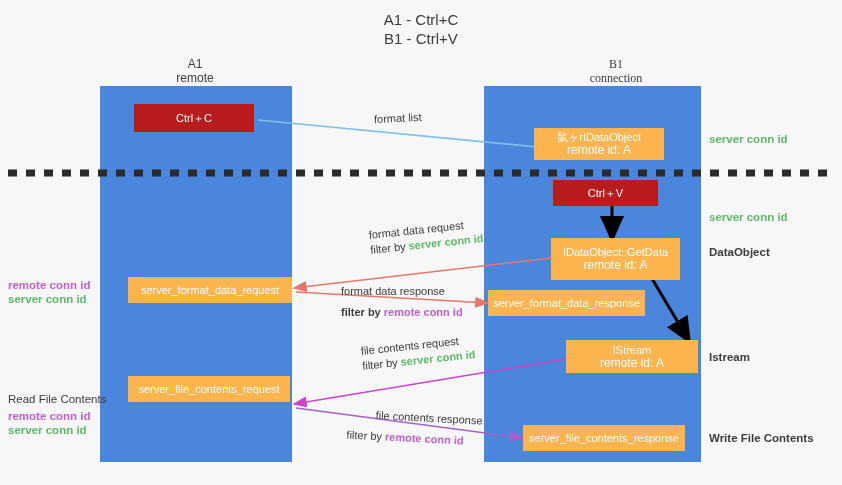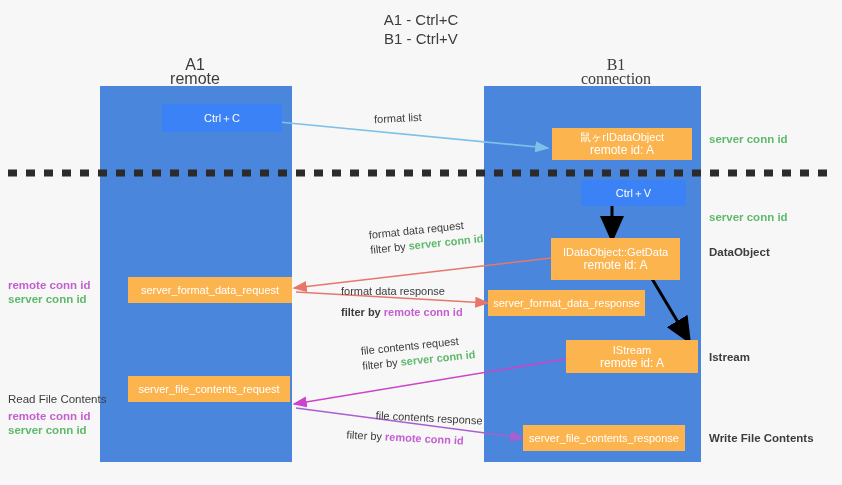--- a/index.html
+++ b/index.html
@@ -20,21 +20,21 @@
     text-align: center;
     font-size: 15px;
     color: #3c3c3c;
     line-height: 19px;
     white-space: pre;
   }
 
   .col-header {
     position: absolute;
     text-align: center;
-    font-size: 16px;
+    font-size: 12px;
     color: #3c3c3c;
     line-height: 13.5px;
     width: 180px;
   }
   .col-header .ch-name { display: block; }
   .col-header .ch-sub { display: block; }
 
   .lane {
     position: absolute;
     background: #4a86dc;
@@ -45,21 +45,21 @@
     box-sizing: border-box;
     display: flex;
     flex-direction: column;
     align-items: center;
     justify-content: center;
     text-align: center;
     color: #ffffff;
     font-size: 11px;
     line-height: 13px;
   }
-  .node.green { background: #3b82f6; margin-left: 28px; }
+  .node.green { background: #b91c1c; }
   .node.orange { background: #fcb council; }
   .node.orange { background: #fcb44f; }
   .node .l2 { font-size: 12px; }
 
   .side-label {
     position: absolute;
     font-size: 11.5px;
     color: #3c3c3c;
     line-height: 14px;
     white-space: nowrap;
@@ -149,21 +149,21 @@
   </div>
 
   <div class="node orange" style="left:128px; top:277px; width:164px; height:26px;">
     <span>server_format_data_request</span>
   </div>
 
   <div class="node orange" style="left:128px; top:376px; width:162px; height:26px;">
     <span>server_file_contents_request</span>
   </div>
 
-  <div class="node orange" style="left:552px; top:128px; width:140px; height:32px;">
+  <div class="node orange" style="left:534px; top:128px; width:130px; height:32px;">
     <span>鼠ヶrIDataObject</span>
     <span class="l2">remote id: A</span>
   </div>
 
   <div class="node green" style="left:553px; top:180px; width:105px; height:26px;">
     <span>Ctrl＋V</span>
   </div>
 
   <div class="node orange" style="left:551px; top:238px; width:129px; height:42px;">
     <span>IDataObject::GetData</span>

